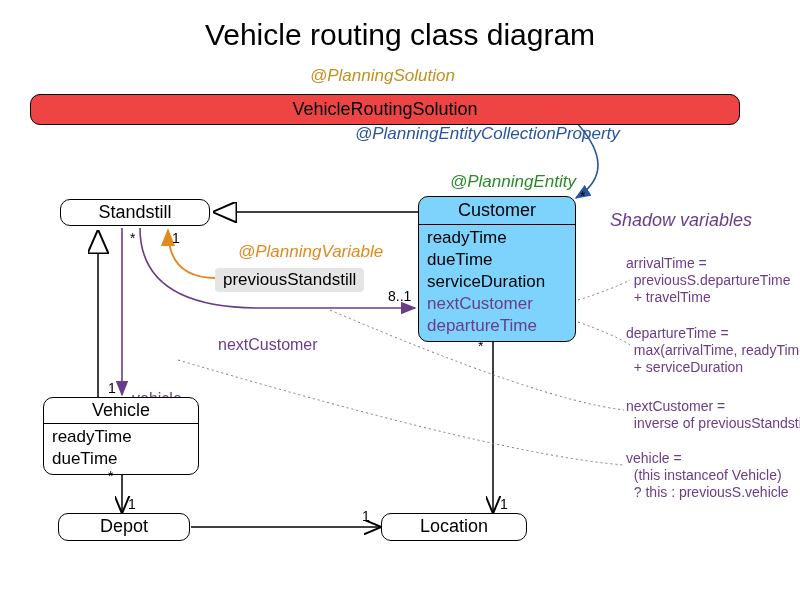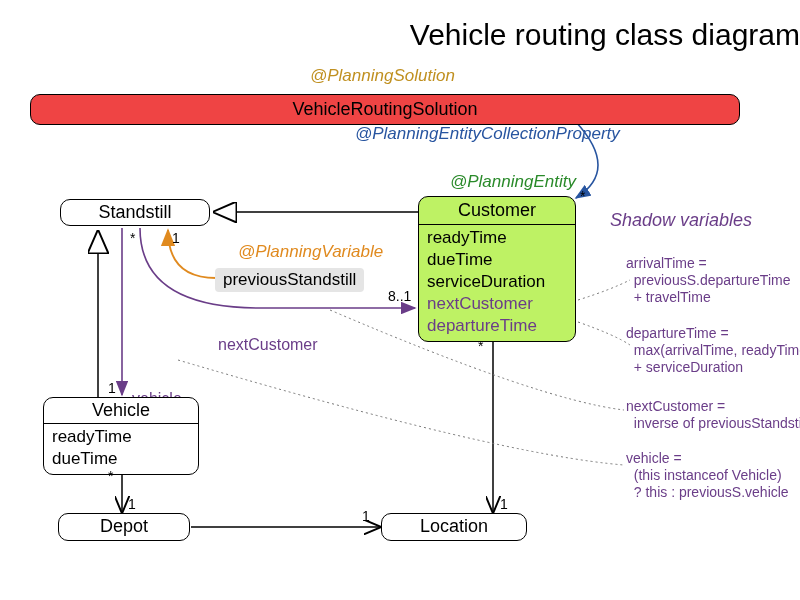--- a/index.html
+++ b/index.html
@@ -11,21 +11,21 @@
     font-family: Arial, Helvetica, sans-serif;
     background: #fff;
     position: relative;
     overflow: hidden;
   }
   .title {
     position: absolute;
     top: 18px;
     left: 0;
     width: 800px;
-    text-align: right;
+    text-align: center;
     font-size: 30px;
     font-weight: normal;
     color: #000;
   }
   .anno {
     position: absolute;
     font-style: italic;
     font-size: 17px;
   }
   .anno.gold { color: #c09020; }
@@ -46,21 +46,21 @@
     top: 94px;
     width: 710px;
     font-size: 18px;
   }
   .box.standstill {
     left: 60px; top: 199px; width: 150px; height: 27px;
     font-size: 18px; line-height: 24px;
   }
   .box.customer {
     left: 418px; top: 196px; width: 158px;
-    background: #bef264;
+    background: #7dd3fc;
   }
   .box.customer .head {
     border-bottom: 1.5px solid #000;
     padding: 3px 0;
     font-size: 18px;
   }
   .box.customer .attrs {
     text-align: left;
     padding: 2px 8px 4px 8px;
     font-size: 17px;

